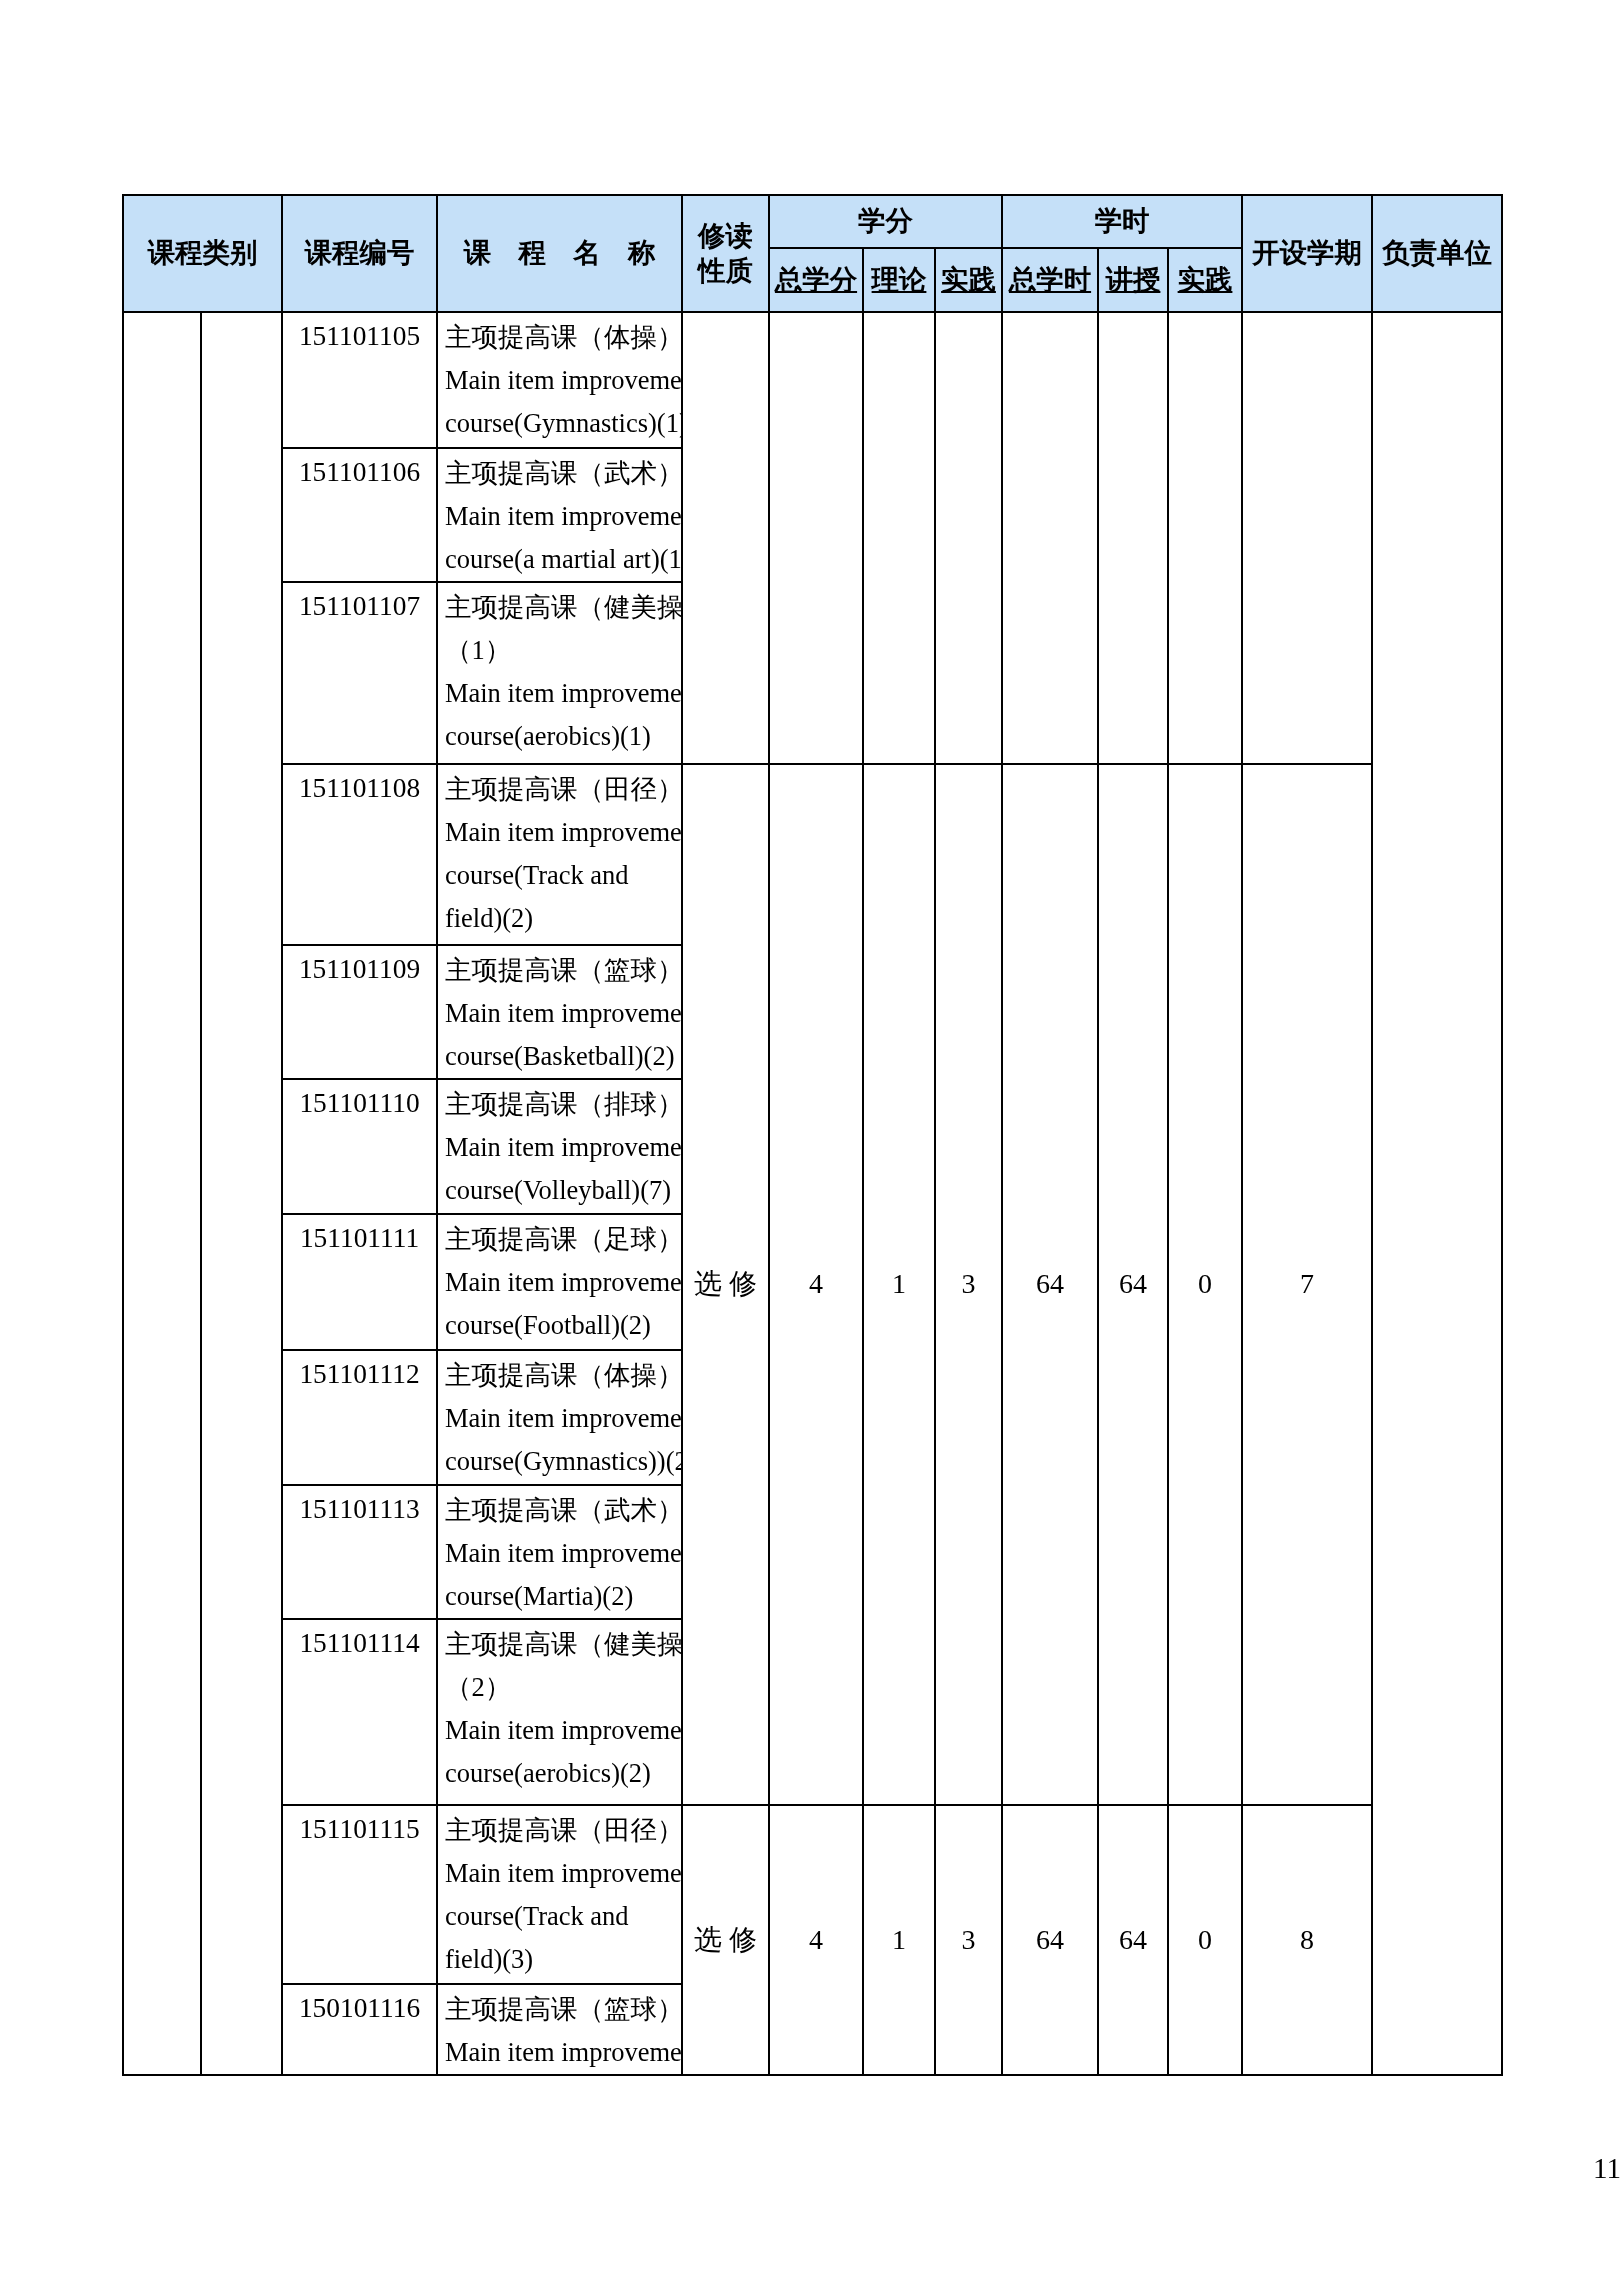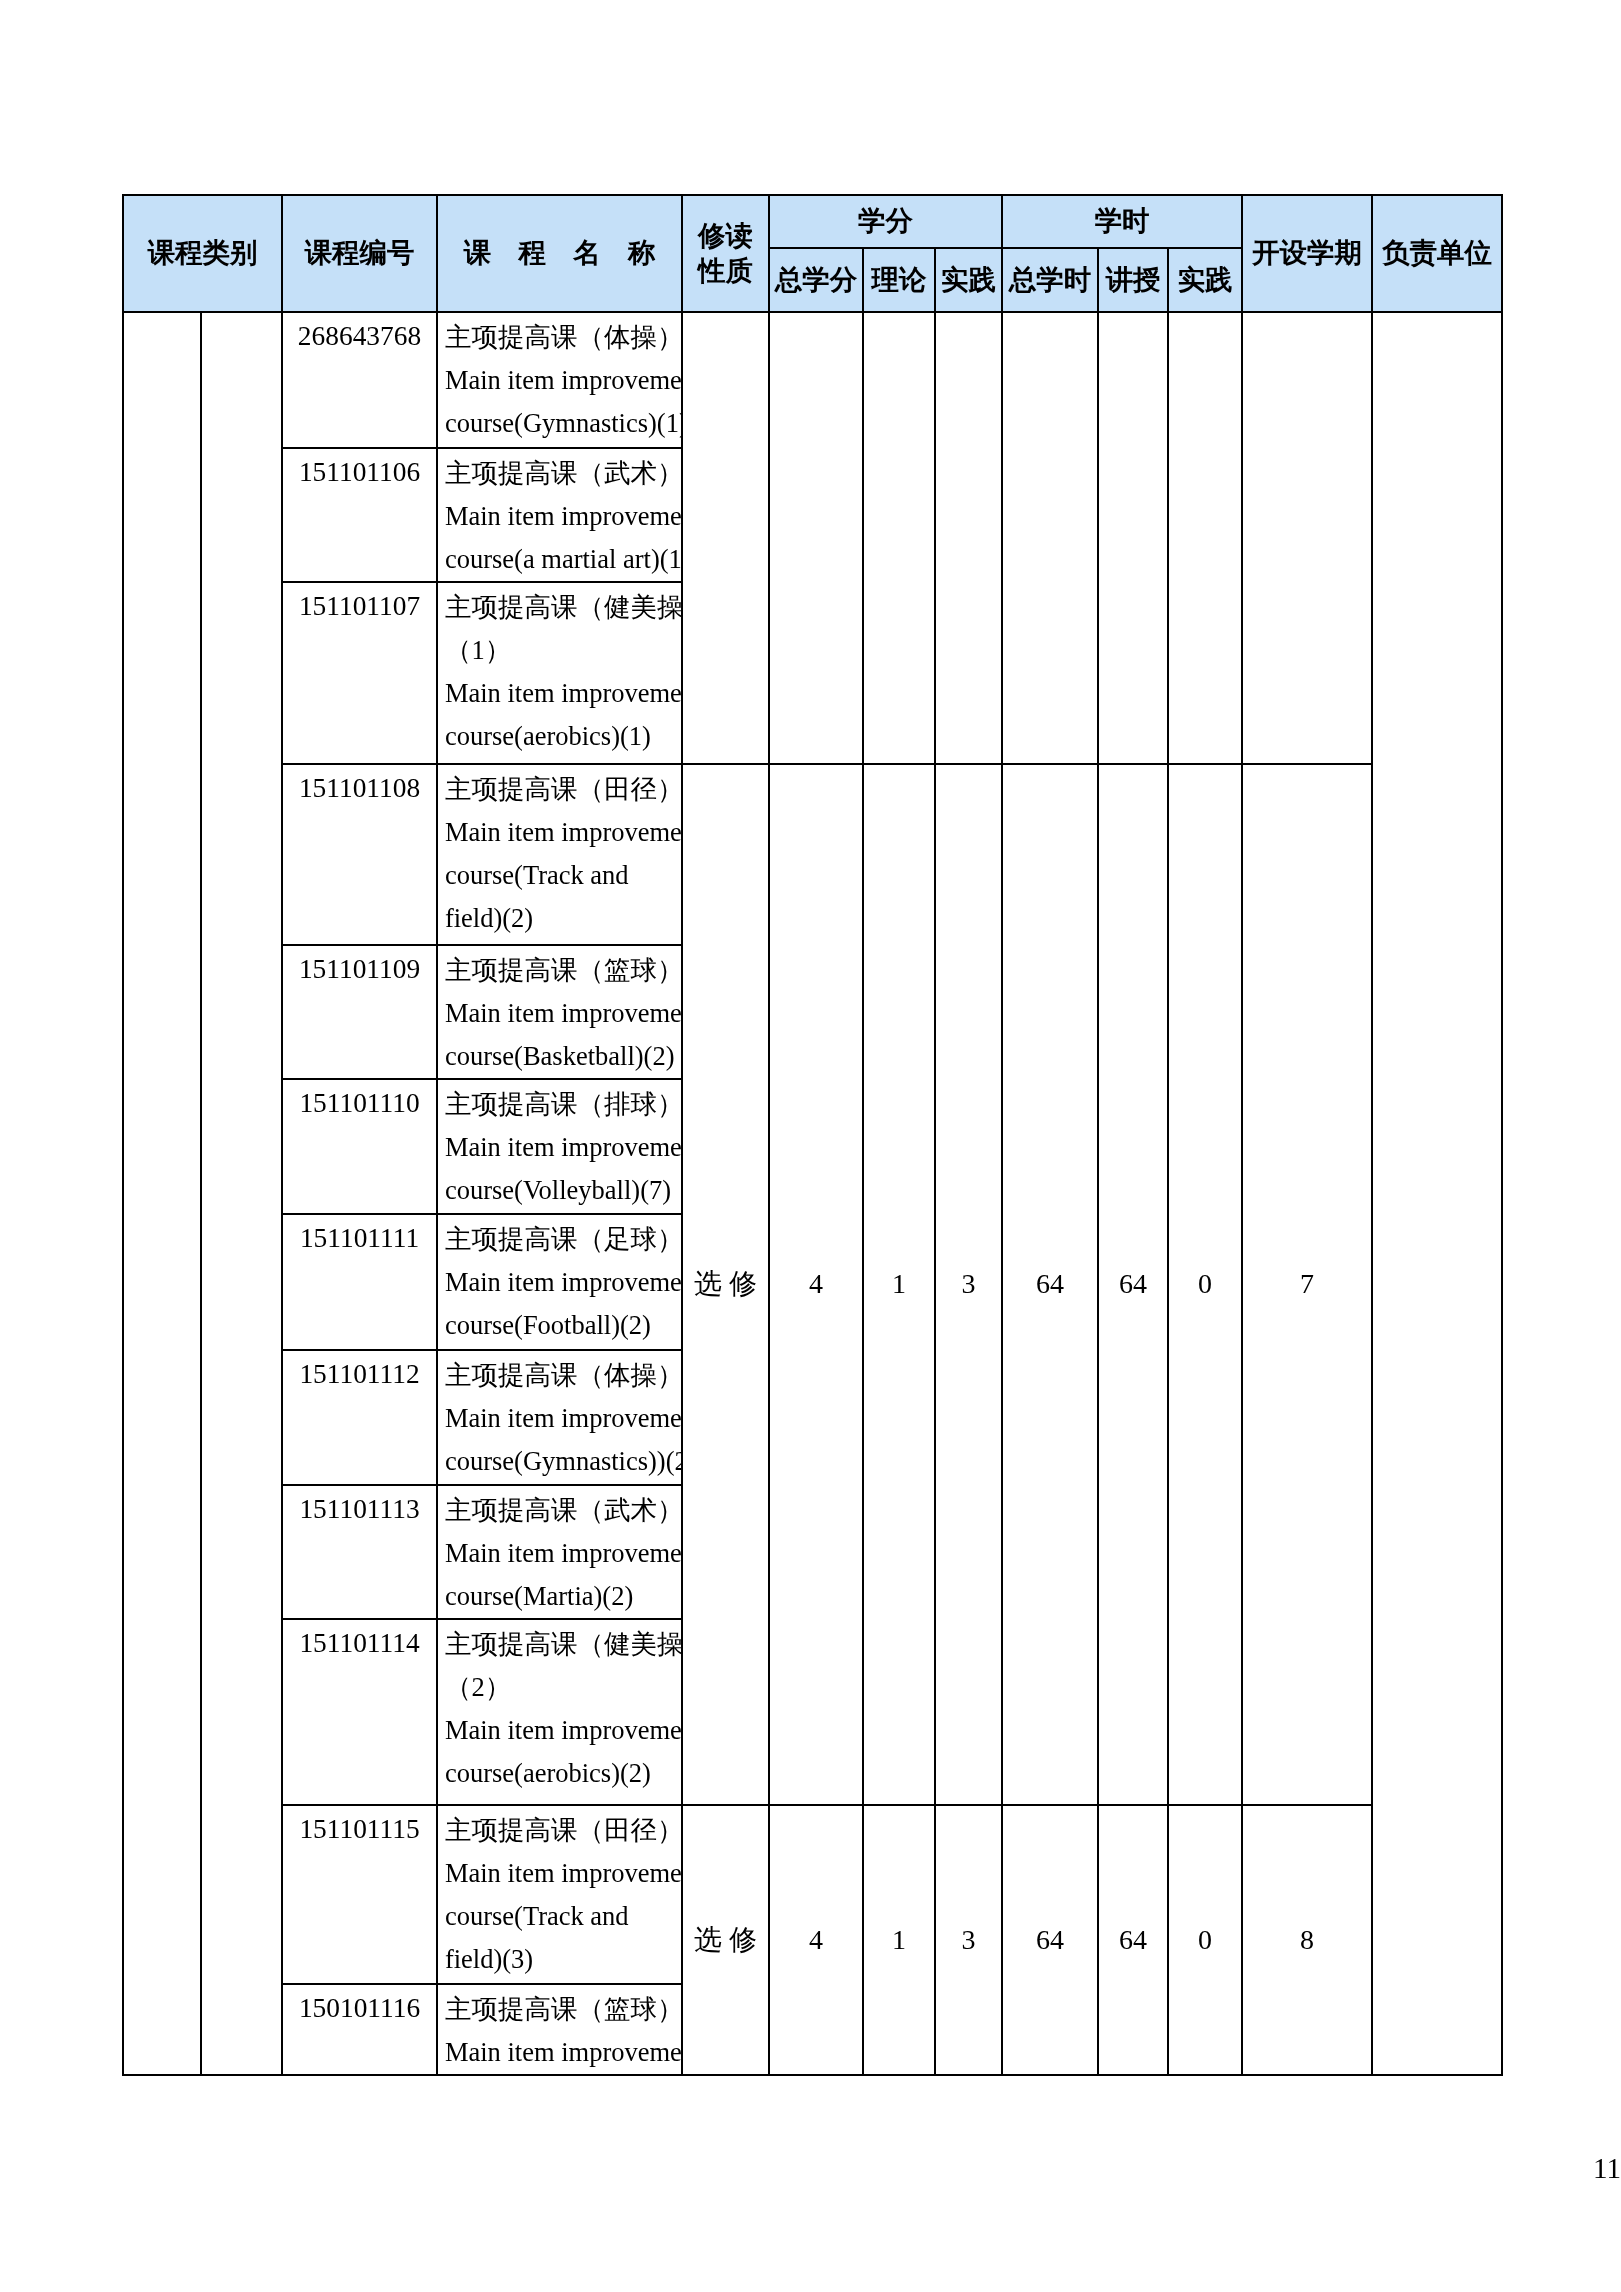--- a/index.html
+++ b/index.html
@@ -5,21 +5,21 @@
   html,body{margin:0;padding:0;background:#ffffff;}
   .page{position:relative;width:1621px;height:2293px;background:#ffffff;overflow:hidden;
         font-family:"Liberation Serif","DejaVu Serif",serif;color:#000000;}
   table.curriculum{position:absolute;left:122px;top:194px;width:1380px;
         border-collapse:collapse;table-layout:fixed;}
   th,td{border:2px solid #000000;padding:0;overflow:hidden;}
   thead th{background:#c5e0f8;font-family:"Liberation Sans","DejaVu Sans",sans-serif;
         font-weight:700;font-size:27.4px;text-align:center;vertical-align:middle;
         white-space:nowrap;line-height:1.25;}
   tr.h1{height:53px;}
-  tr.h2{height:64px;}
+  tr.h2{height:64px;text-decoration:underline;}
   td.cat{background:#ffffff;}
   td.unit{background:#ffffff;}
   td.code{font-size:27.4px;text-align:center;vertical-align:top;padding-top:7.8px;}
   td.name{vertical-align:top;text-align:left;padding:2.9px 1px 0 6.9px;}
   .name-line{font-size:26.5px;line-height:43px;white-space:nowrap;}
   td.val{font-size:28px;text-align:center;vertical-align:middle;}
   .page-number{position:absolute;top:2152px;left:0;width:100%;text-align:right;
         font-size:29px;}
 </style>
 </head>
@@ -63,21 +63,21 @@
         <th>实践</th>
         <th>总学时</th>
         <th>讲授</th>
         <th>实践</th>
       </tr>
     </thead>
     <tbody>
         <tr style="height: 136px;">
           <td class="cat" rowspan="12"></td>
           <td class="cat" rowspan="12"></td>
-          <td class="code">268643768</td>
+          <td class="code">151101105</td>
           <td class="name">
             <div class="name-line">主项提高课（体操）（1）</div>
             <div class="name-line">Main item improvement</div>
             <div class="name-line">course(Gymnastics)(1)</div>
           </td>
           <td class="val" rowspan="3"></td>
           <td class="val" rowspan="3"></td>
           <td class="val" rowspan="3"></td>
           <td class="val" rowspan="3"></td>
           <td class="val" rowspan="3"></td>

